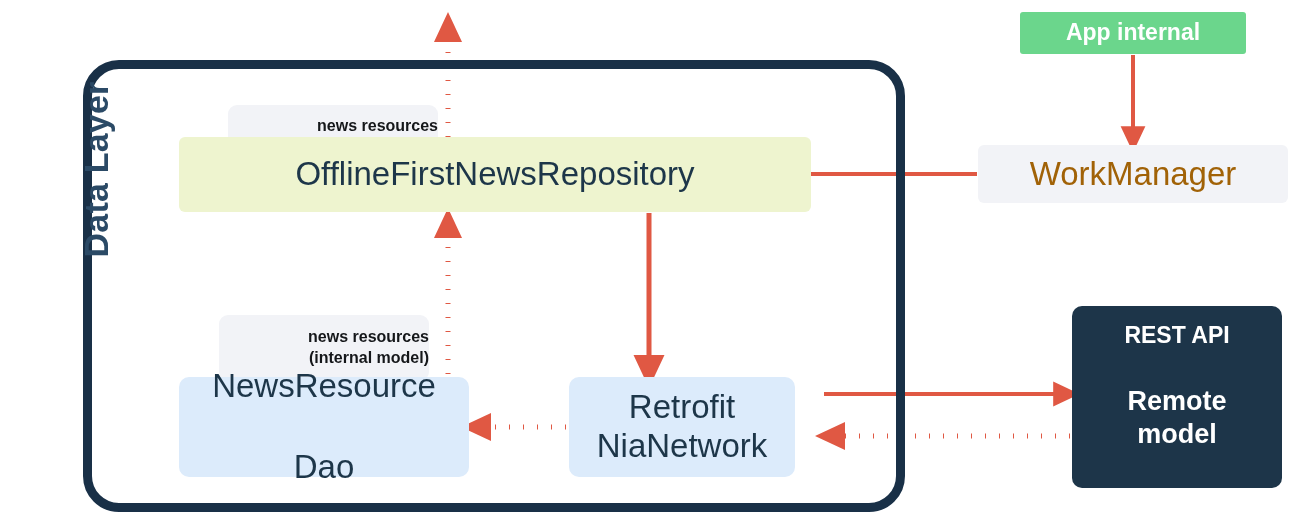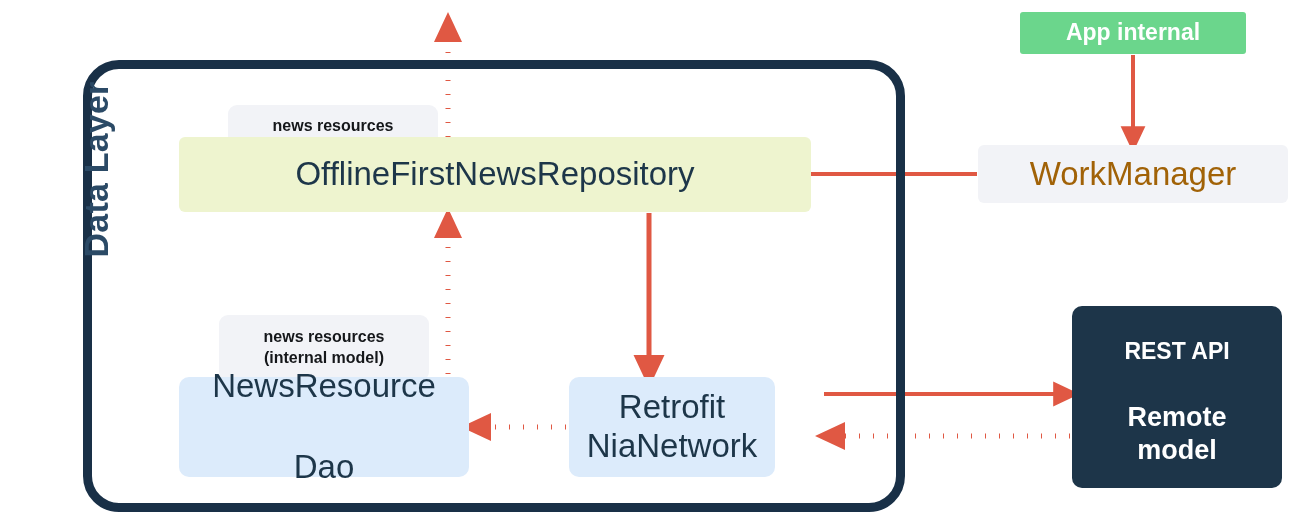--- a/index.html
+++ b/index.html
@@ -69,21 +69,21 @@
     left: 179px; top: 377px;
     width: 290px; height: 100px;
     background: #dcebfb;
     color: #1d3649;
     font-size: 33px;
     border-radius: 10px;
     gap: 42px;
   }
   .node-retrofit {
     left: 569px; top: 377px;
-    width: 206px; height: 100px;
+    width: 226px; height: 100px;
     background: #dcebfb;
     color: #1d3649;
     font-size: 33px;
     border-radius: 10px;
   }
   .node-workmanager {
     left: 978px; top: 145px;
     width: 310px; height: 58px;
     background: #f2f3f7;
     color: #a16207;
@@ -99,21 +99,21 @@
     font-weight: 700;
     border-radius: 3px;
   }
   .node-remote {
     left: 1072px; top: 306px;
     width: 210px; height: 182px;
     background: #1d3549;
     color: #ffffff;
     border-radius: 10px;
     justify-content: flex-start;
-    padding-top: 32px;
+    padding-top: 16px;
   }
   .node-remote .rest {
     font-size: 23px;
     font-weight: 700;
     margin-bottom: 36px;
   }
   .node-remote .remote {
     font-size: 27px;
     font-weight: 700;
     line-height: 1.22;
@@ -123,21 +123,21 @@
   .badge {
     position: absolute;
     box-sizing: border-box;
     background: #f2f3f7;
     color: #15171a;
     font-size: 16px;
     font-weight: 700;
     border-radius: 9px;
     display: flex;
     flex-direction: column;
-    align-items: center;
+    align-items: flex-end;
     justify-content: center;
     text-align: center;
     line-height: 1.3;
   }
   .badge-repo {
     left: 228px; top: 105px;
     width: 210px; height: 42px;
   }
   .badge-dao {
     left: 219px; top: 315px;

